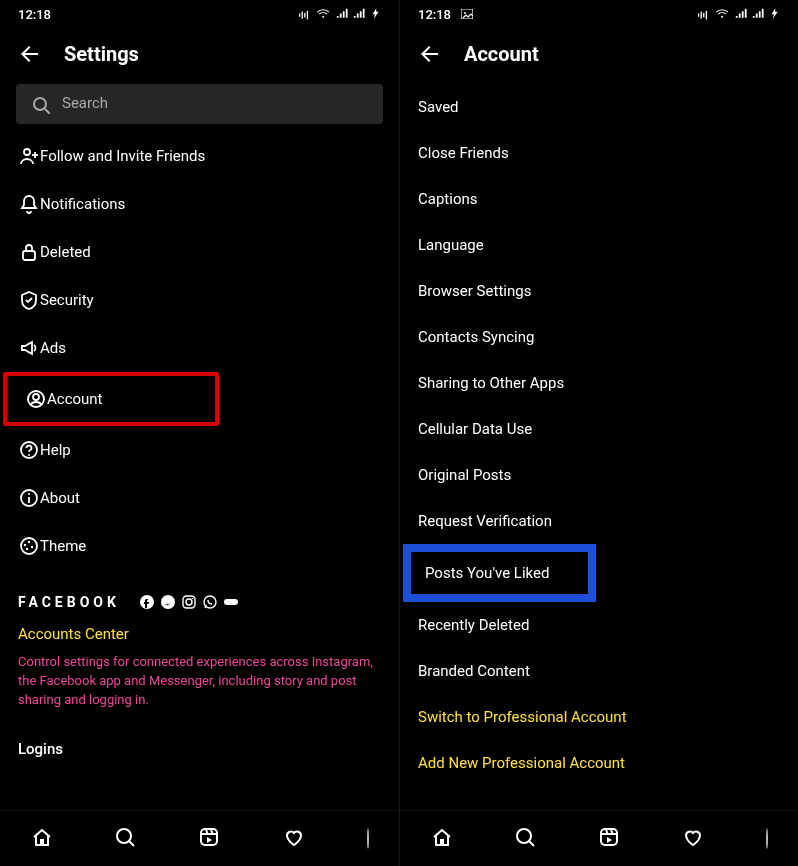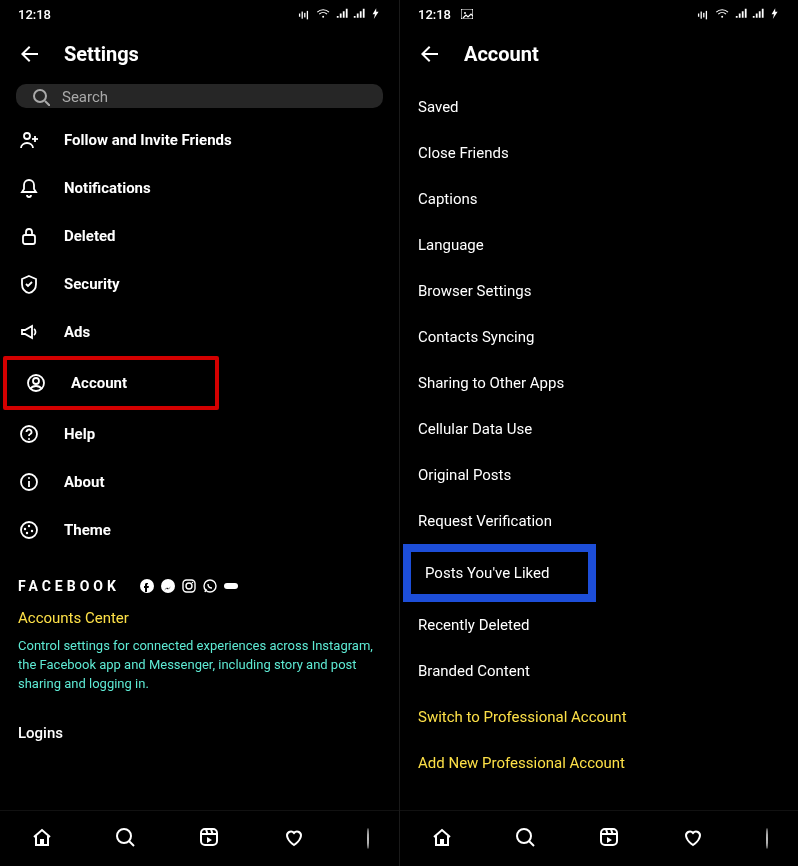--- a/index.html
+++ b/index.html
@@ -12,41 +12,41 @@
   .status { height: 28px; display: flex; align-items: center; justify-content: space-between; padding: 0 18px; font-size: 13px; font-weight: 500; }
   .status .right { display: flex; align-items: center; gap: 3px; }
   .status svg { display: block; }
 
   
   .hdr { display: flex; align-items: flex-end; gap: 22px; padding: 14px 18px 18px; }
   .hdr .title { font-size: 20px; font-weight: 700; }
   .back svg { display:block; }
 
   
-  .search { margin: 0 16px 8px; background: #262626; border-radius: 10px; display: flex; align-items: flex-end; padding: 2px 14px; gap: 12px; }
+  .search { margin: 0 16px 8px; background: #262626; border-radius: 4px; display: flex; align-items: flex-start; padding: 10px 14px; gap: 12px; }
   .search .ph { color: #a9a9a9; font-size: 15px; }
 
   
   .rows { flex: 1; overflow: hidden; }
-  .row { display: flex; align-items: center; gap: 24px; padding: 13px 18px; font-size: 15px; font-weight: bold; }
+  .row { display: flex; align-items: center; gap: 0; padding: 13px 18px; font-size: 15px; }
   .row .icon { width: 22px; display:flex; justify-content:center; }
   .row .lbl { flex: 1; }
   .row.compact { padding: 12px 18px; }
   .highlight { border: 4px solid #d40000; border-radius: 2px; }
   .highlight-pad { margin-left: 3px; margin-right: 180px; }
 
   
   .fb { padding: 24px 18px 0; }
   .fb-line { display:flex; align-items:center; gap:19px; }
   .fb-word { letter-spacing: 4px; font-size: 14px; font-weight: 700; }
   .fb-icons { display:flex; gap:5px; }
   .fb-icons svg { display:block; }
   .link { color: #fde047; font-size: 15px; }
   .acct-link { padding: 14px 18px 0; }
-  .desc { color: #5eead4; font-size: 13px; line-height: 1.45; padding: 10px 18px 0; }
+  .desc { color: #ec4899; font-size: 13px; line-height: 1.45; padding: 10px 18px 0; }
   .logins { padding: 30px 18px 10px; font-size: 15px; font-weight: 500;}
 
   
   .row2 { padding: 14px 18px; font-size: 15px; }
   .row2.link { font-weight: 400; }
   .row2.hi { border: 8px solid #1d4ed8; margin: 0 202px 0 3px; padding: 12px 14px; }
 
   
   .nav { height: 56px; background: #000; display:flex; align-items:center; justify-content:space-around; border-top: 1px solid #111; }
   .avatar { width:24px; height:24px; border-radius:50%; background: radial-gradient(circle at 40% 35%, #e9e0d8 0%, #c7b9ab 45%, #7a6a5b 100%); border:1px solid #bbb;}

